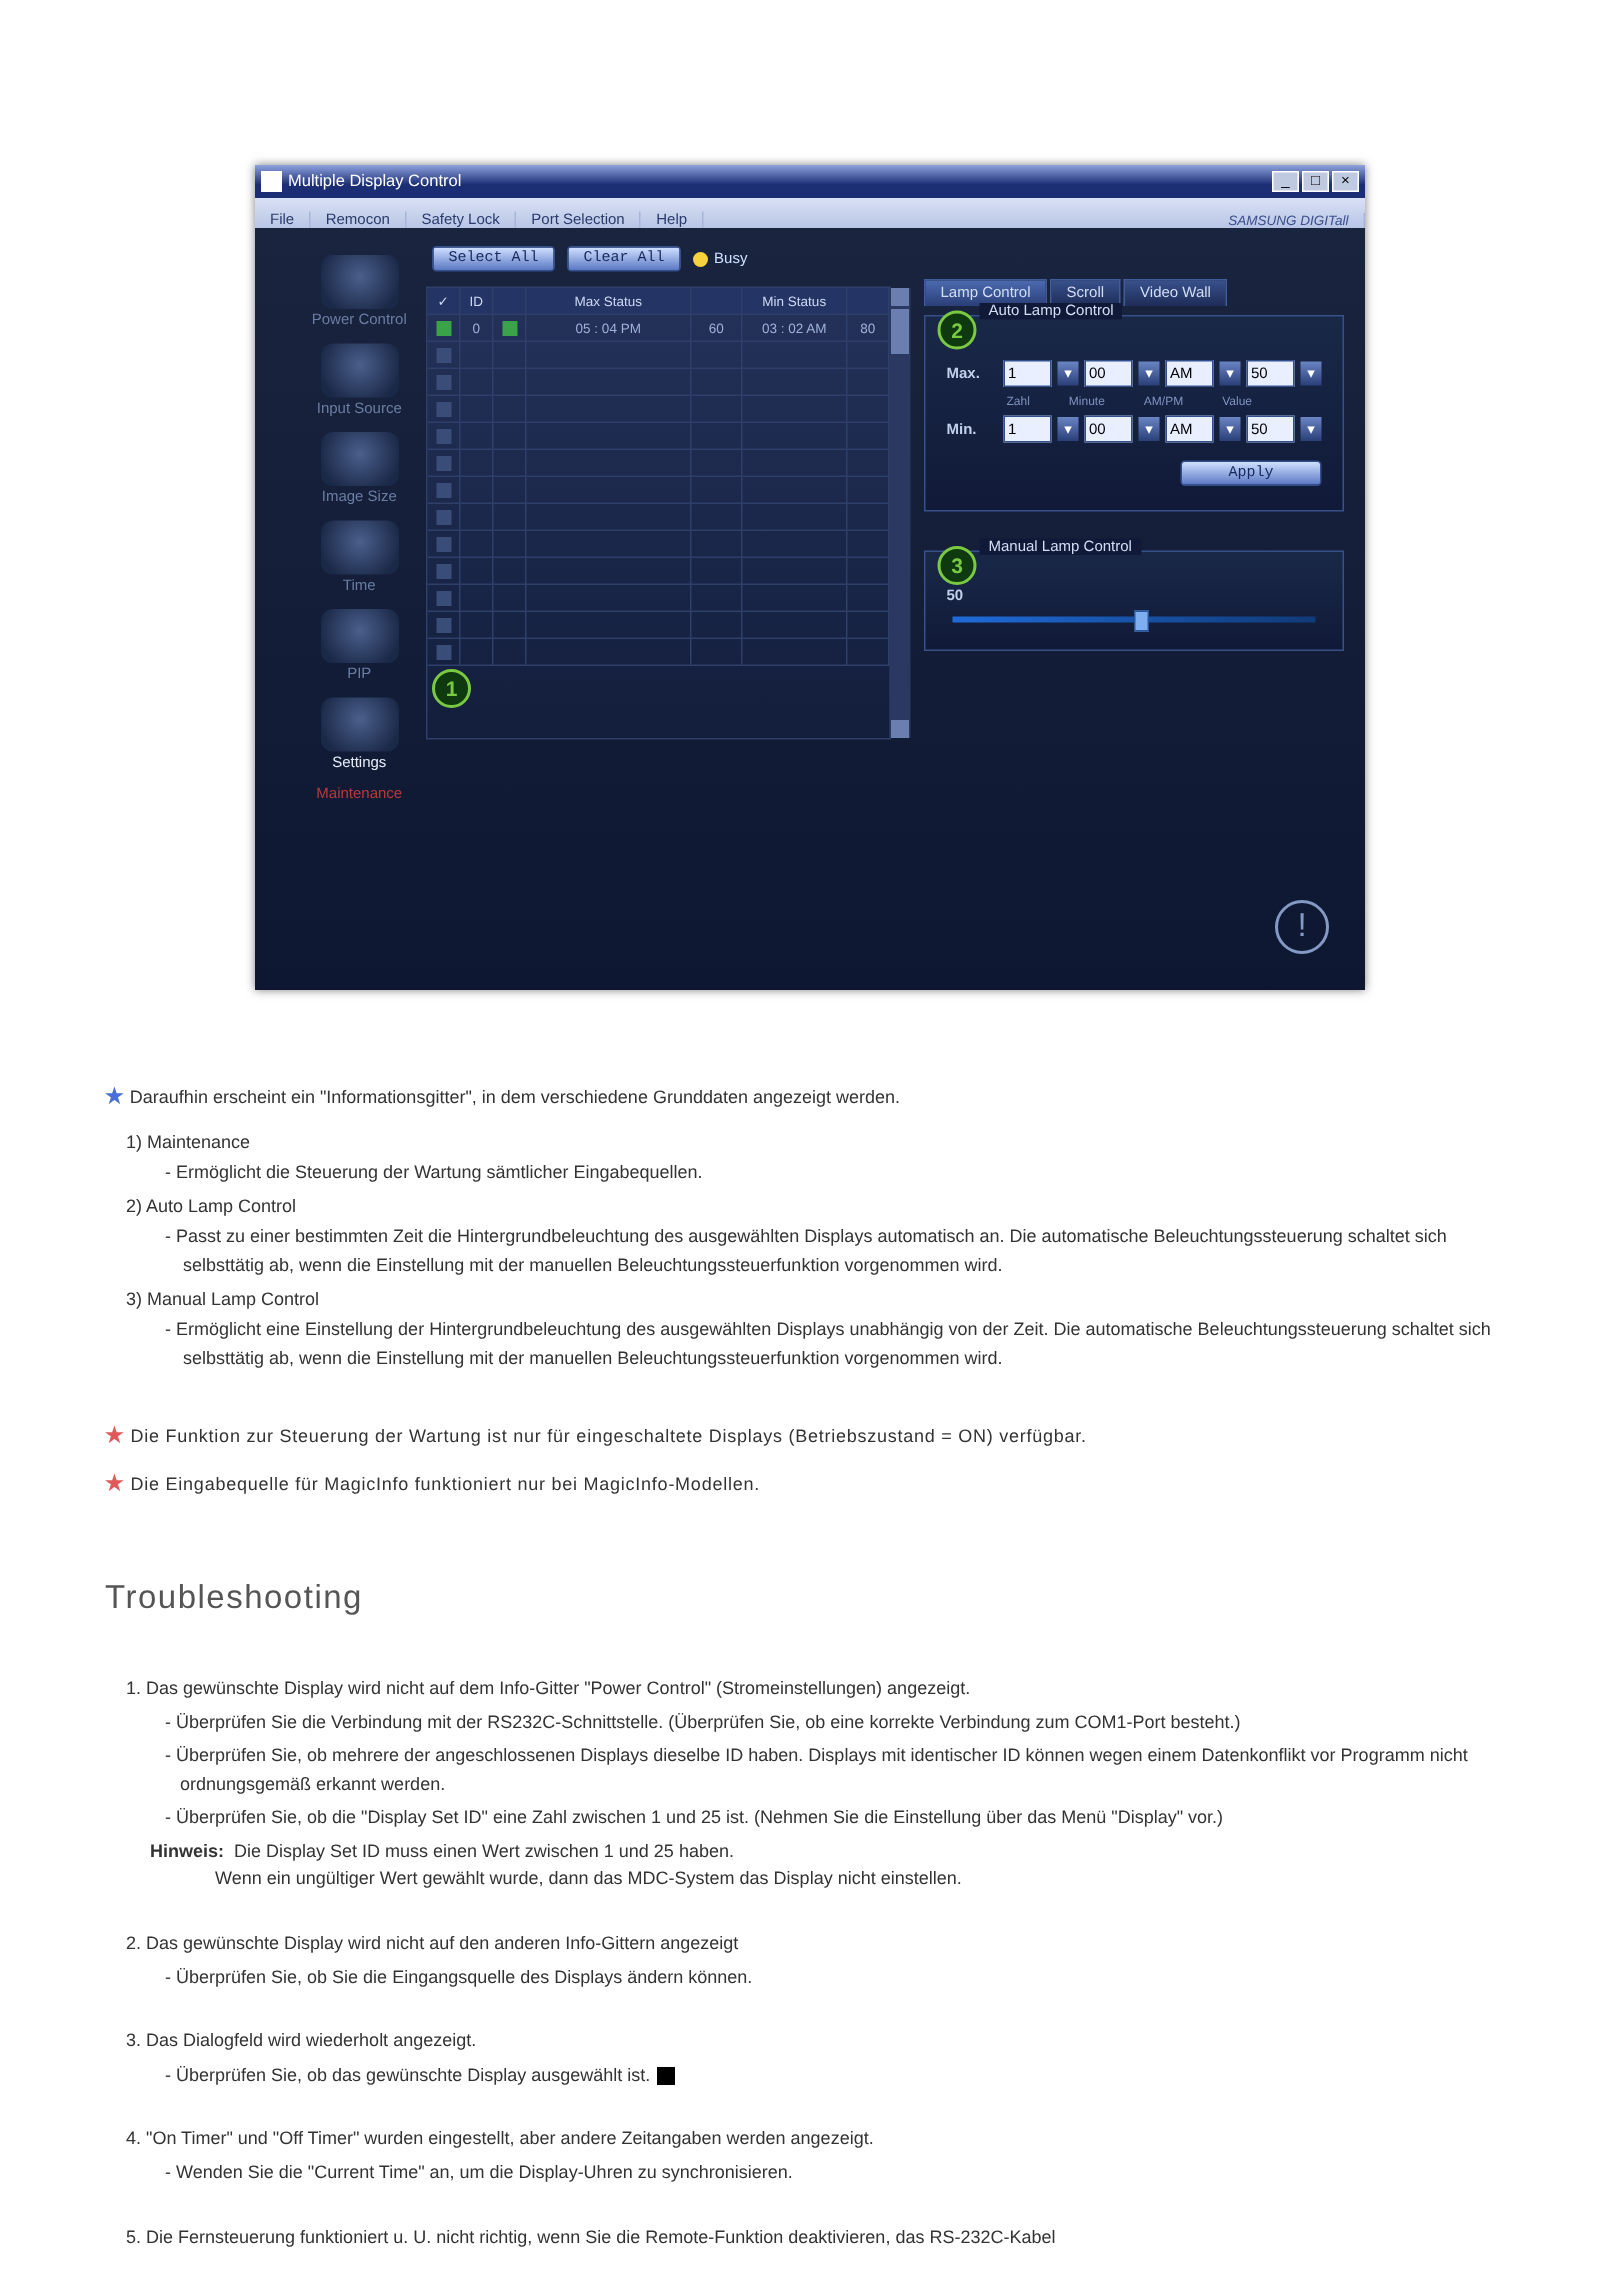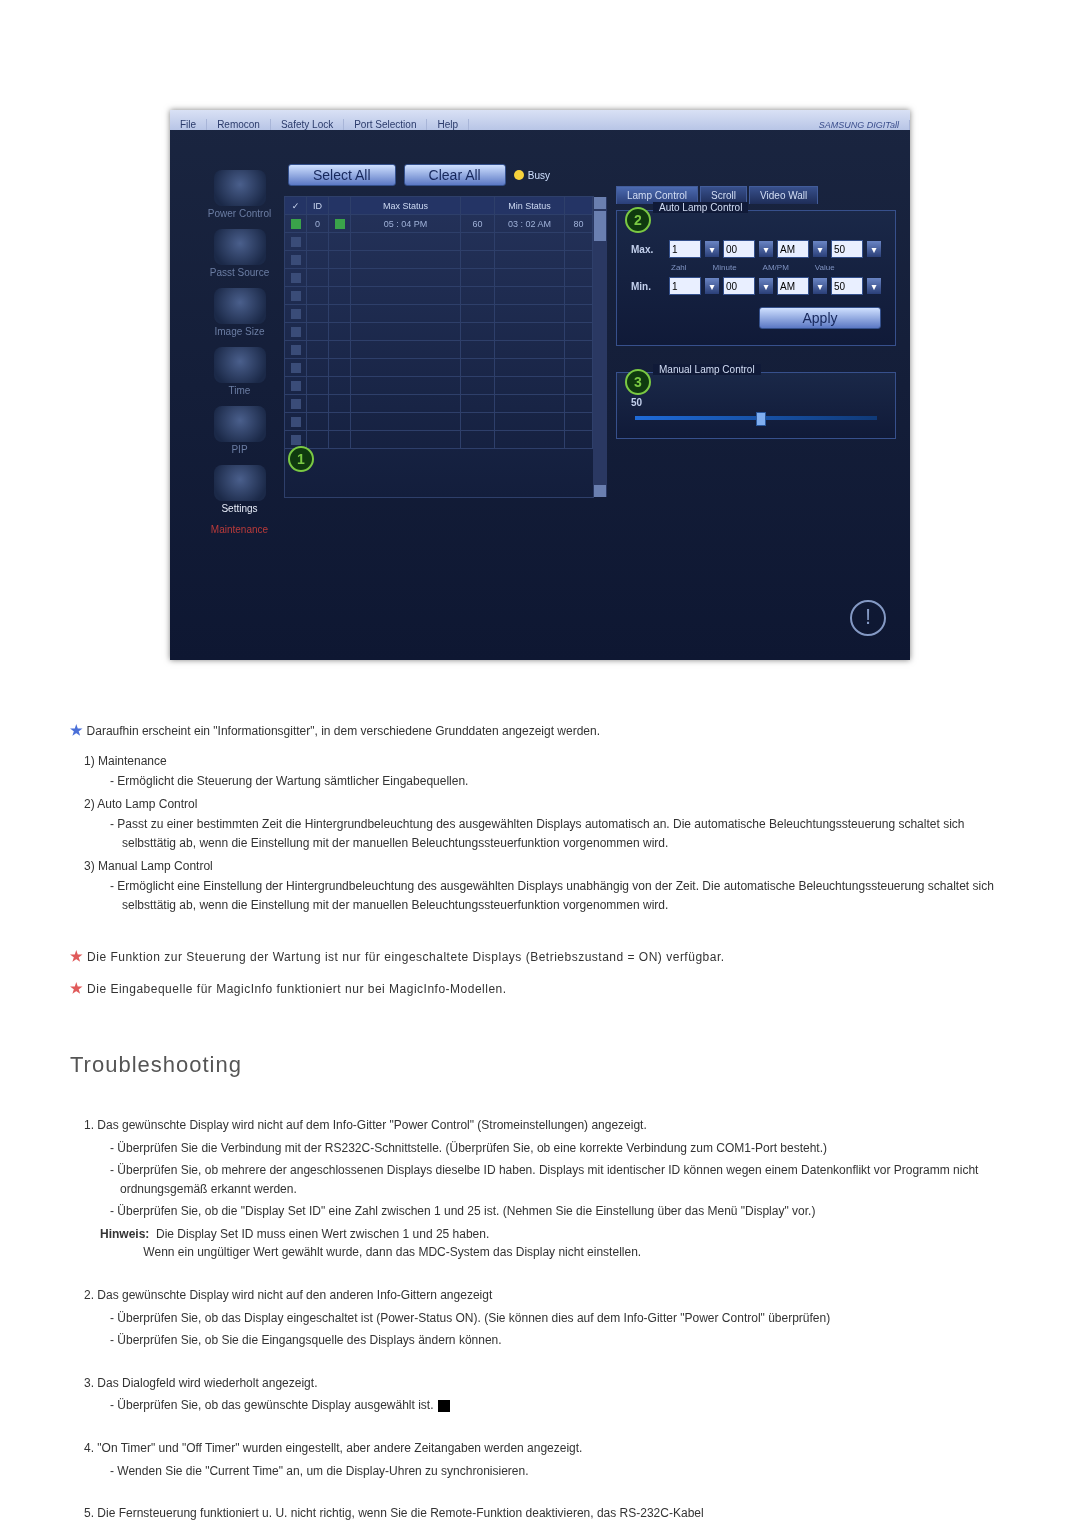--- a/index.html
+++ b/index.html
@@ -95,22 +95,23 @@
     z-index: 5;
   }
   .mid {
     width: 320px;
     padding-top: 12px;
     position: relative;
   }
   .mid-btns { display:flex; gap:8px; align-items:center; padding-left:4px; }
   .chip {
     background: linear-gradient(180deg,#cfe0ff,#5b78c4);
-    color:#17285c; font-size:14px; padding:2px 24px; border-radius:3px;
+    color:#17285c; font-size:10px; padding:2px 10px; border-radius:3px;
     border:1px solid #34508c;
+    font-family:Liberation Mono, monospace;
   }
   .busy { color:#cfe0ff; font-size:10px; display:flex; align-items:center; gap:4px;justify-content:flex-end; }
   .busy::before { content:""; width:10px; height:10px; border-radius:50%; background:#f6d23c; display:inline-block; }
   .table {
     margin-top: 10px;
     background: linear-gradient(180deg,#24325a,#131e3c);
     border: 1px solid #2e3f6a;
     height: 300px;
     position: relative;
     font-size: 9px;
@@ -208,38 +209,47 @@
   .t-sub { margin: 4px 0 4px 40px; text-indent:-10px; padding-left:10px;}
   .hinweis { margin-left:30px; }
   .blackbox { display:inline-block; width:12px; height:12px; background:#000; vertical-align:middle; margin-left:4px;}
 </style>
 </head>
 <body>
 
 <div class="page">
 
   <div class="screenshot">
+    <div class="titlebar">
+      <span class="icon"></span>
+      <span>Multiple Display Control</span>
+      <div class="winbtns">
+        <div class="winbtn">_</div>
+        <div class="winbtn">□</div>
+        <div class="winbtn">×</div>
+      </div>
+    </div>
     <div class="menubar">
       <span>File</span>
       <span>Remocon</span>
       <span>Safety Lock</span>
       <span>Port Selection</span>
       <span>Help</span>
       <span class="brand">SAMSUNG DIGITall</span>
     </div>
 
     <div class="ss-body">
       <div class="sidebar">
         <div class="side-item">
             <div class="side-icon"></div>
             <div class="side-label">Power Control</div>
           </div>
         <div class="side-item">
             <div class="side-icon"></div>
-            <div class="side-label">Passt Source</div>
+            <div class="side-label">Input Source</div>
           </div>
         <div class="side-item">
             <div class="side-icon"></div>
             <div class="side-label">Image Size</div>
           </div>
         <div class="side-item">
             <div class="side-icon"></div>
             <div class="side-label">Time</div>
           </div>
         <div class="side-item">
@@ -506,21 +516,20 @@
       <div class="t-sub">- Überprüfen Sie, ob mehrere der angeschlossenen Displays dieselbe ID haben. Displays mit identischer ID können wegen einem Datenkonflikt vor Programm nicht ordnungsgemäß erkannt werden.</div>
       <div class="t-sub">- Überprüfen Sie, ob die "Display Set ID" eine Zahl zwischen 1 und 25 ist. (Nehmen Sie die Einstellung über das Menü "Display" vor.)</div>
       <div class="hinweis">
         <b>Hinweis:</b><span style="white-space:pre-wrap;">  Die Display Set ID muss einen Wert zwischen 1 und 25 haben.
              Wenn ein ungültiger Wert gewählt wurde, dann das MDC-System das Display nicht einstellen.</span>
       </div>
     </div>
 
     <div class="t-block">
       <div class="t-head">2.  Das gewünschte Display wird nicht auf den anderen Info-Gittern angezeigt</div>
-      <div class="t-sub">- Überprüfen Sie, ob das Display eingeschaltet ist (Power-Status ON). (Sie können dies auf dem Info-Gitter "Power Control" überprüfen)</div>
       <div class="t-sub">- Überprüfen Sie, ob Sie die Eingangsquelle des Displays ändern können.</div>
     </div>
 
     <div class="t-block">
       <div class="t-head">3.  Das Dialogfeld wird wiederholt angezeigt.</div>
       <div class="t-sub"><span>- Überprüfen Sie, ob das gewünschte Display ausgewählt ist.</span><span class="blackbox"></span></div>
     </div>
 
     <div class="t-block">
       <div class="t-head">4.  "On Timer" und "Off Timer" wurden eingestellt, aber andere Zeitangaben werden angezeigt.</div>

